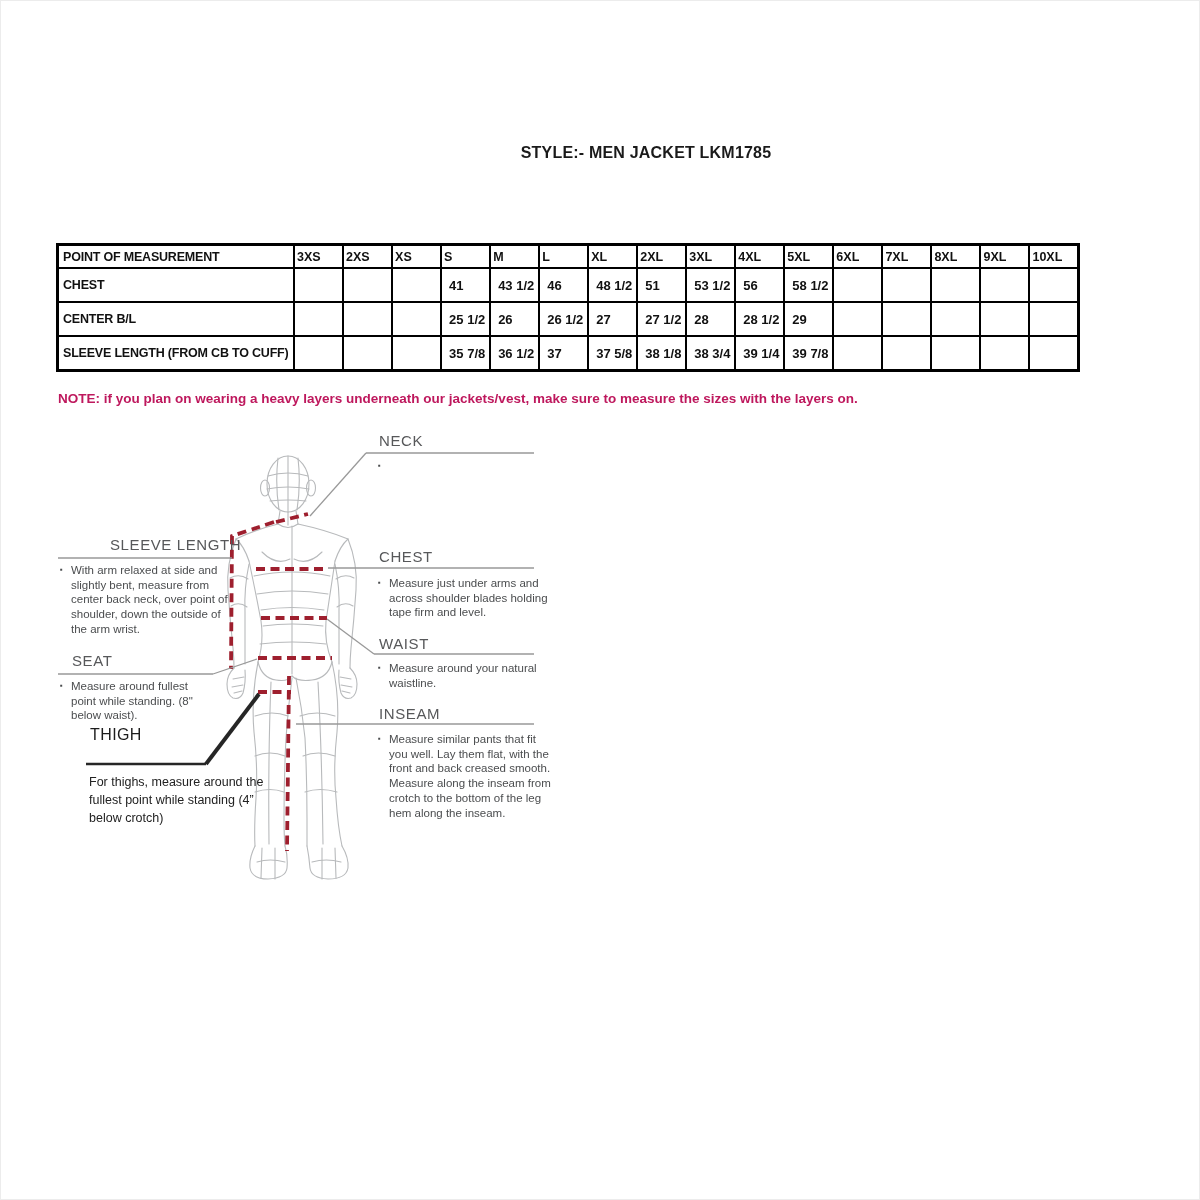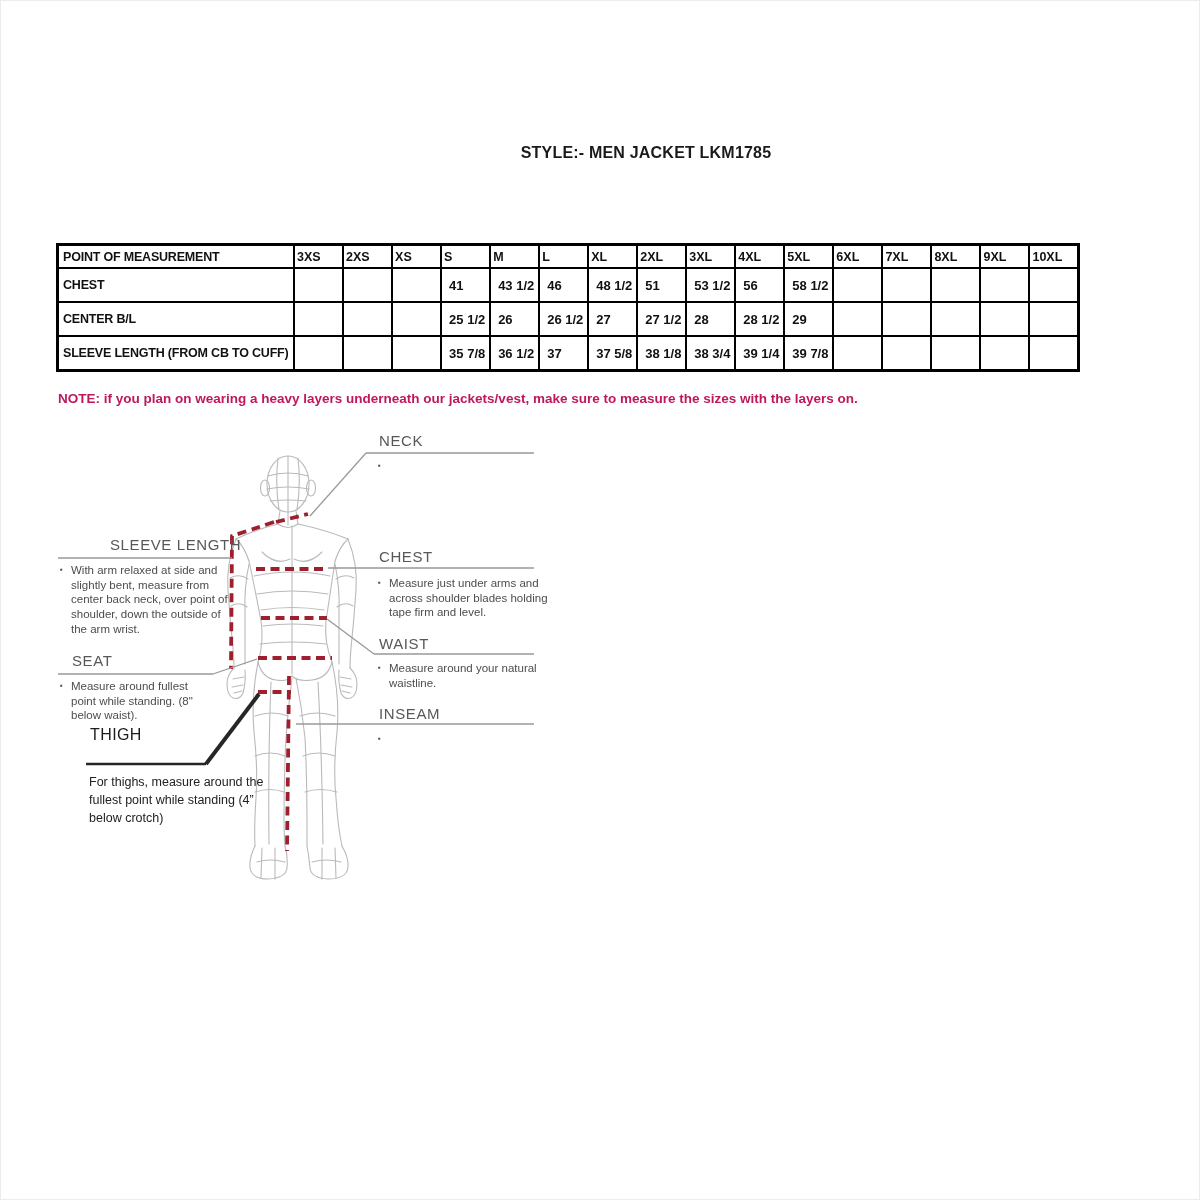--- a/index.html
+++ b/index.html
@@ -263,20 +263,21 @@
 
     <div class="co-title" style="left:323px;top:209px;">WAIST</div>
     <div class="co-body" style="left:320px;top:235px;width:150px;">
       <span class="bullet">▪</span>
       <span>Measure around your natural waistline.</span>
     </div>
 
     <div class="co-title" style="left:323px;top:279px;">INSEAM</div>
     <div class="co-body" style="left:320px;top:306px;width:162px;">
       <span class="bullet">▪</span>
+      <span>Measure similar pants that fit you well. Lay them flat, with the front and back creased smooth. Measure along the inseam from crotch to the bottom of the leg hem along the inseam.</span>
     </div>
 
     <div class="co-title" style="left:16px;top:110px;margin-left:38px;">SLEEVE LENGTH</div>
     <div class="co-body" style="left:2px;top:137px;width:160px;">
       <span class="bullet">▪</span>
       <span>With arm relaxed at side and slightly bent, measure from center back neck, over point of shoulder, down the outside of the arm wrist.</span>
     </div>
 
     <div class="co-title" style="left:16px;top:226px;">SEAT</div>
     <div class="co-body" style="left:2px;top:253px;width:142px;">

